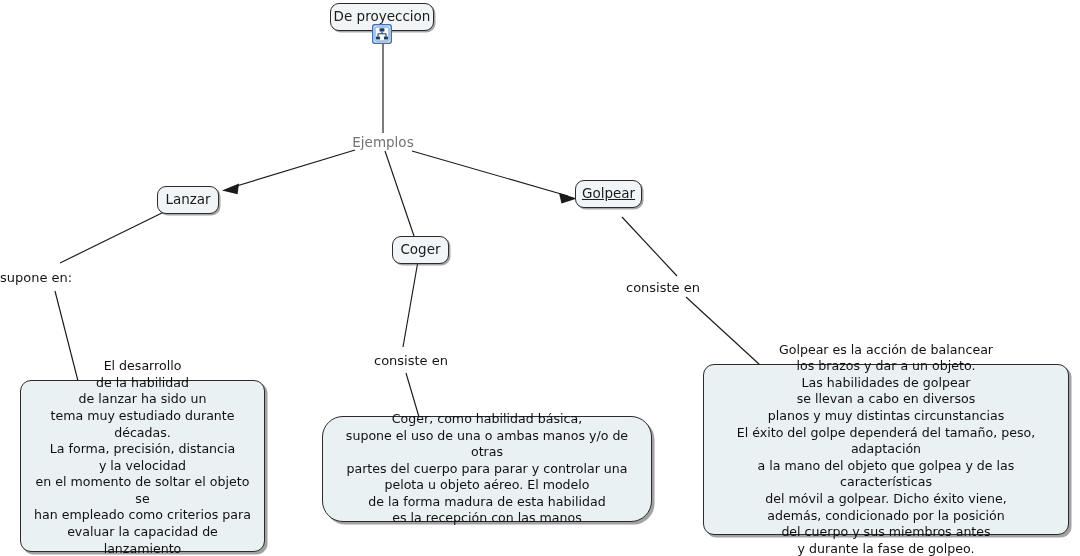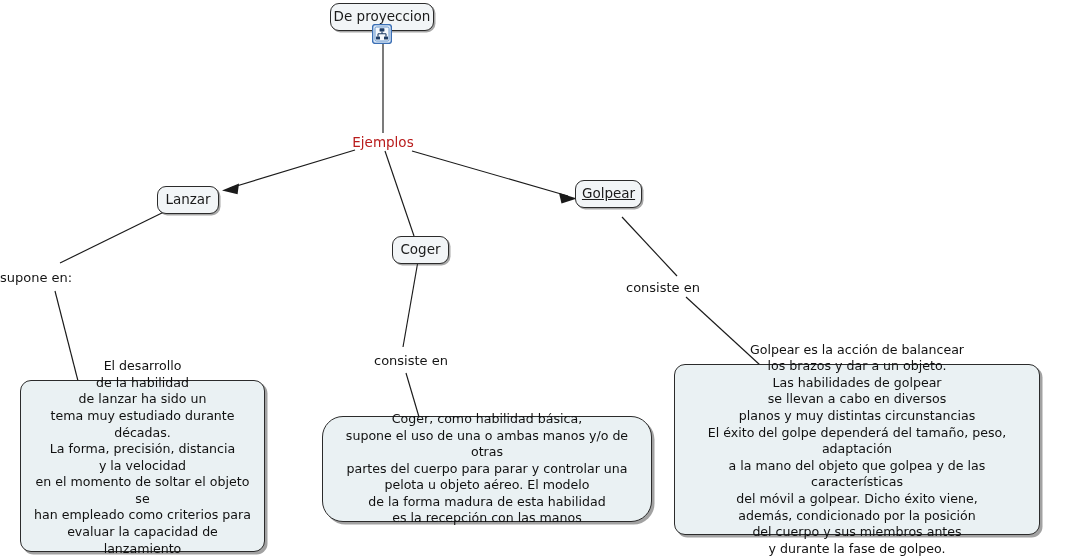--- a/index.html
+++ b/index.html
@@ -128,21 +128,21 @@
   <svg class="res-icon" style="left:372px; top:24px;" viewBox="0 0 20 20">
     <rect x="0.6" y="0.6" width="18.8" height="18.8" rx="2.6" fill="#dce8f6" stroke="#3b6fb5" stroke-width="1.4"></rect>
     <rect x="3.0" y="3.0" width="14" height="14" rx="1.6" fill="#f4f8fd" stroke="#5b8fc9" stroke-width="0.9"></rect>
     <rect x="7.6" y="4.2" width="4.8" height="3.2" rx="0.5" fill="#1f3d66"></rect>
     <rect x="4.0" y="12.4" width="4.0" height="3.0" rx="0.5" fill="#1f3d66"></rect>
     <rect x="12.0" y="12.4" width="4.0" height="3.0" rx="0.5" fill="#1f3d66"></rect>
     <path d="M10 7.4 L10 9.8 M6 9.8 L14 9.8 M6 9.8 L6 12.4 M14 9.8 L14 12.4" stroke="#1f3d66" stroke-width="1.1" fill="none"></path>
   </svg>
 
   <div style="position:absolute; left:345px; top:133px; width:76px; height:18px;
-              font-size:13.5px; color:#b91c1c; text-align:center; line-height:18px;">
+              font-size:13.5px; color:#737373; text-align:center; line-height:18px;">
     <span>Ejemplos</span>
   </div>
 
   <div class="node" style="left:157px; top:186px; width:62px; height:24px;">
     <span>Lanzar</span>
   </div>
 
   <div class="node" style="left:392px; top:236px; width:57px; height:24px;">
     <span>Coger</span>
   </div>
@@ -179,21 +179,21 @@
 
   <div class="box" style="left:322px; top:416px; width:330px; height:106px;border-radius:21px;">
     <span>Coger, como habilidad básica,
 supone el uso de una o ambas manos y/o de otras
 partes del cuerpo para parar y controlar una
 pelota u objeto aéreo. El modelo
 de la forma madura de esta habilidad
 es la recepción con las manos</span>
   </div>
 
-  <div class="box" style="left:674px; top:364px; width:366px; height:171px;">
+  <div class="box" style="left:703px; top:364px; width:366px; height:171px;">
     <span>Golpear es la acción de balancear
 los brazos y dar a un objeto.
 Las habilidades de golpear
 se llevan a cabo en diversos
 planos y muy distintas circunstancias
 El éxito del golpe dependerá del tamaño, peso, adaptación
 a la mano del objeto que golpea y de las características
 del móvil a golpear. Dicho éxito viene,
 además, condicionado por la posición
 del cuerpo y sus miembros antes

